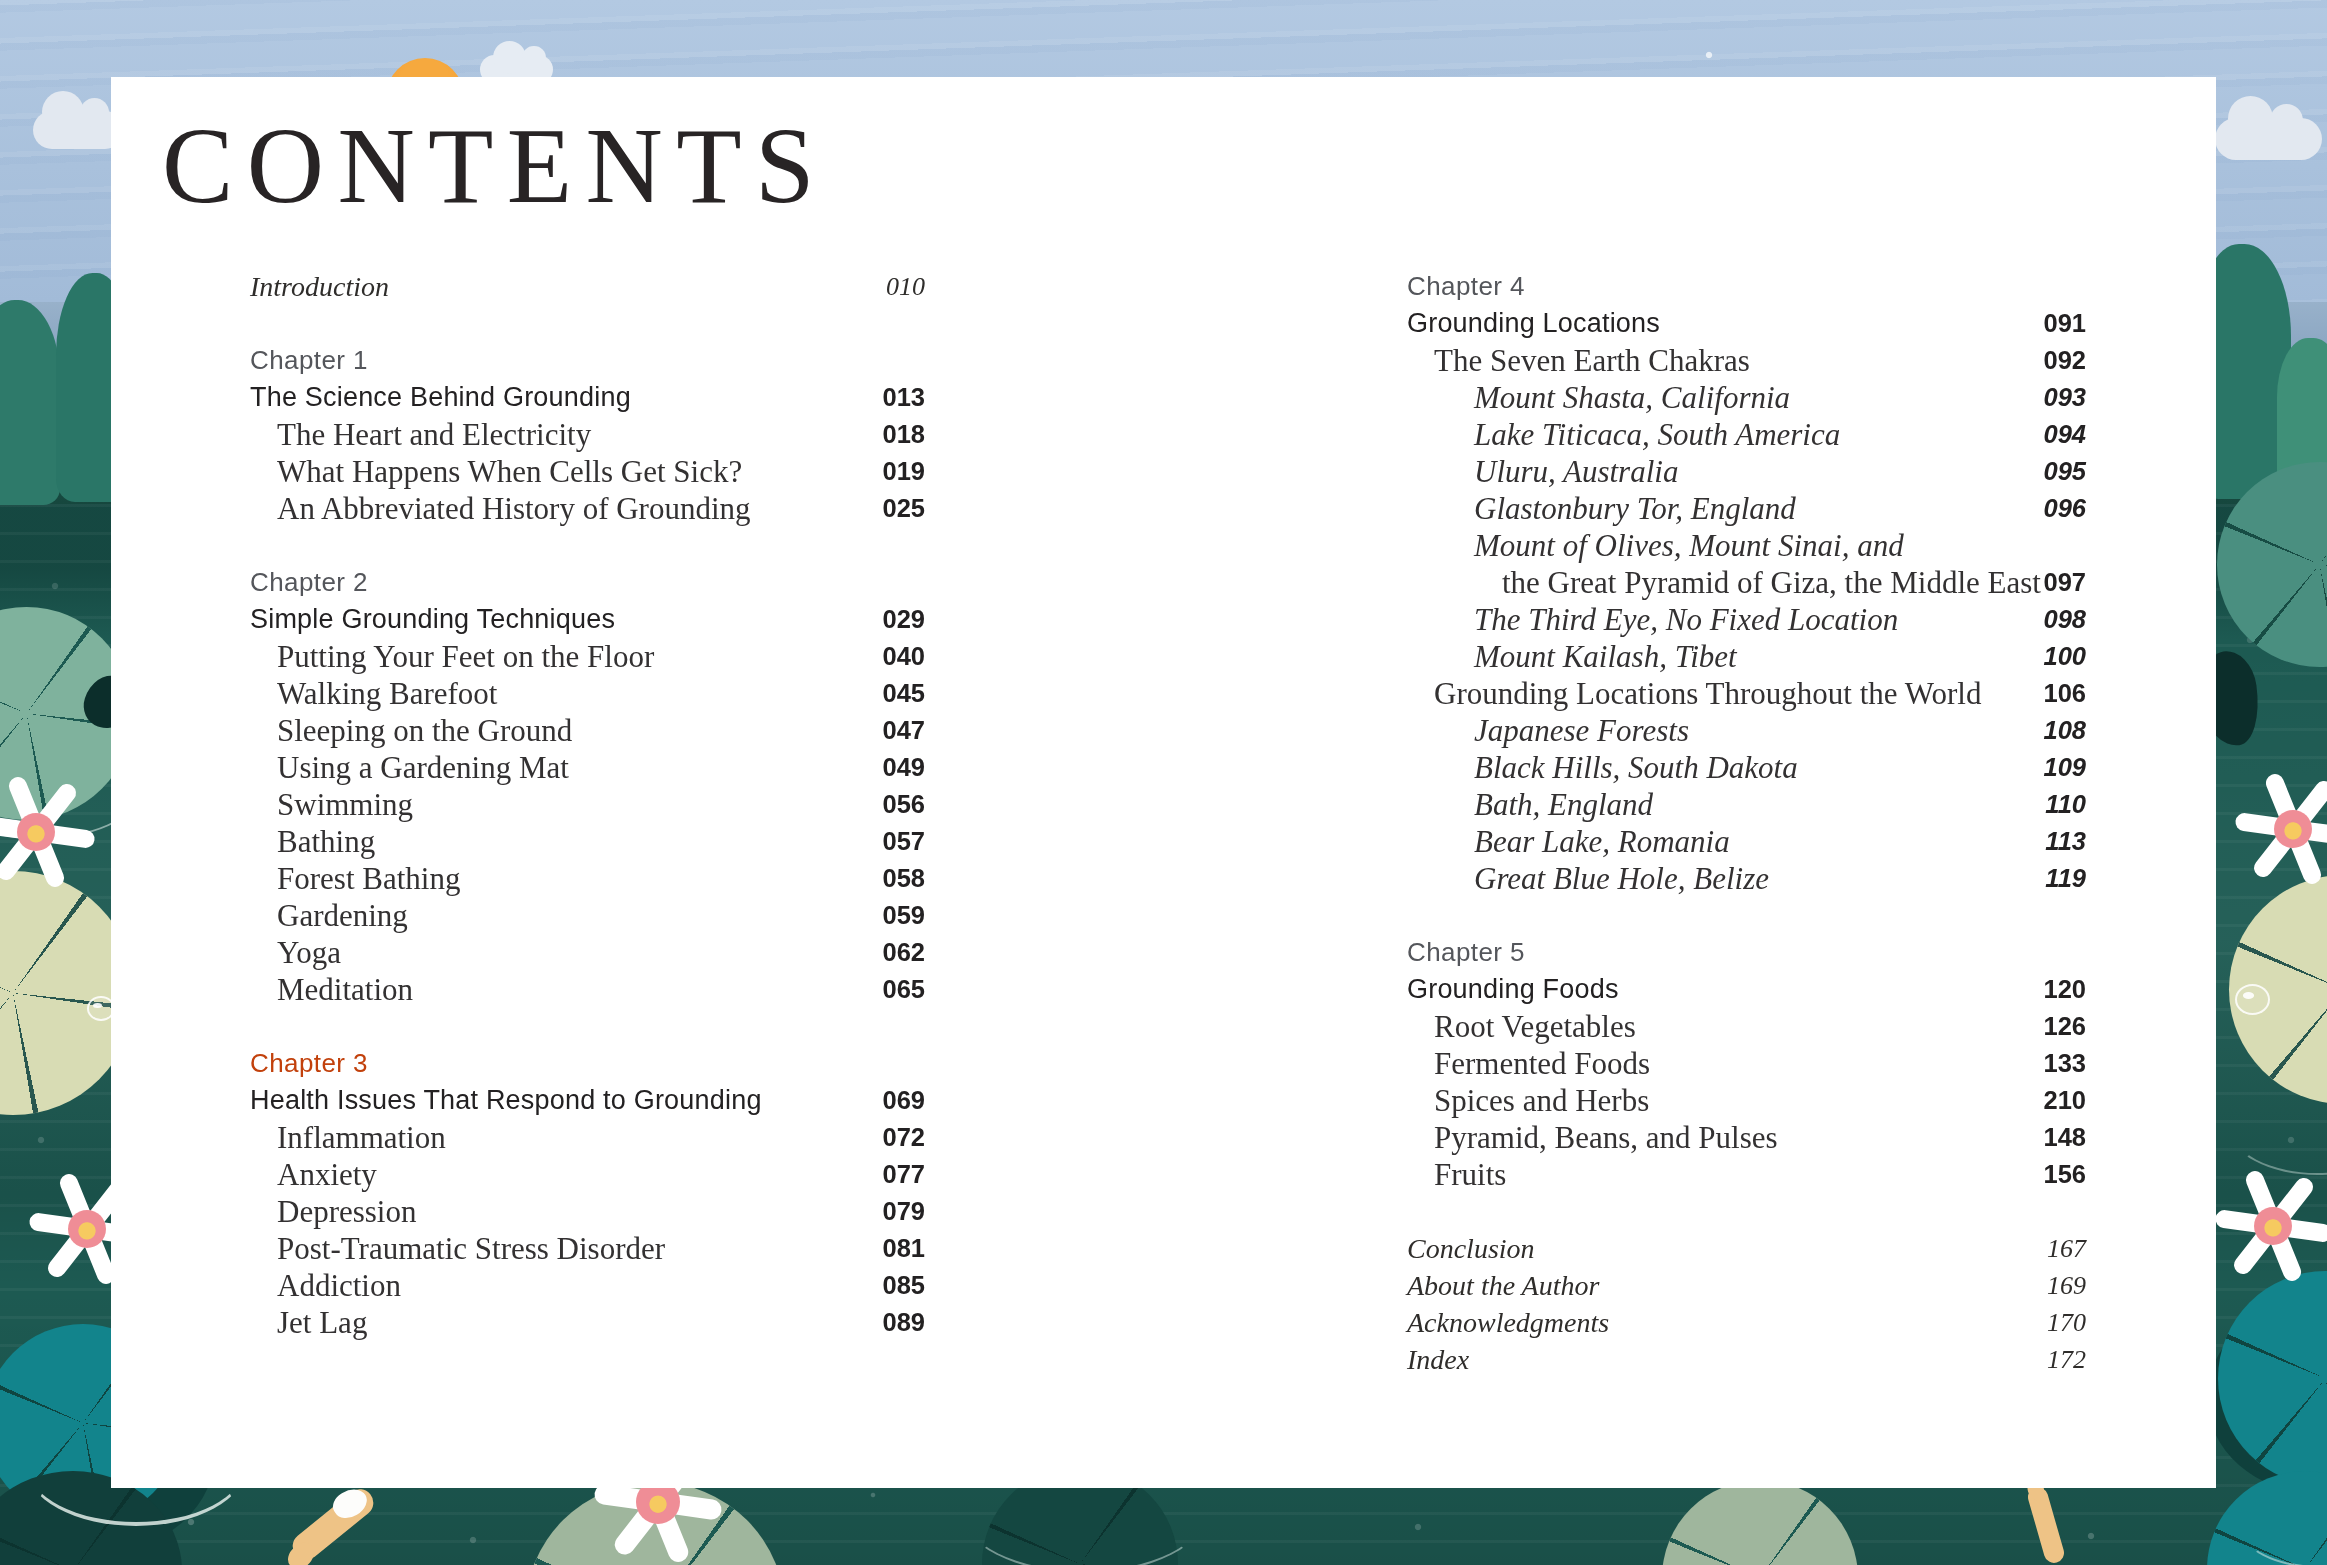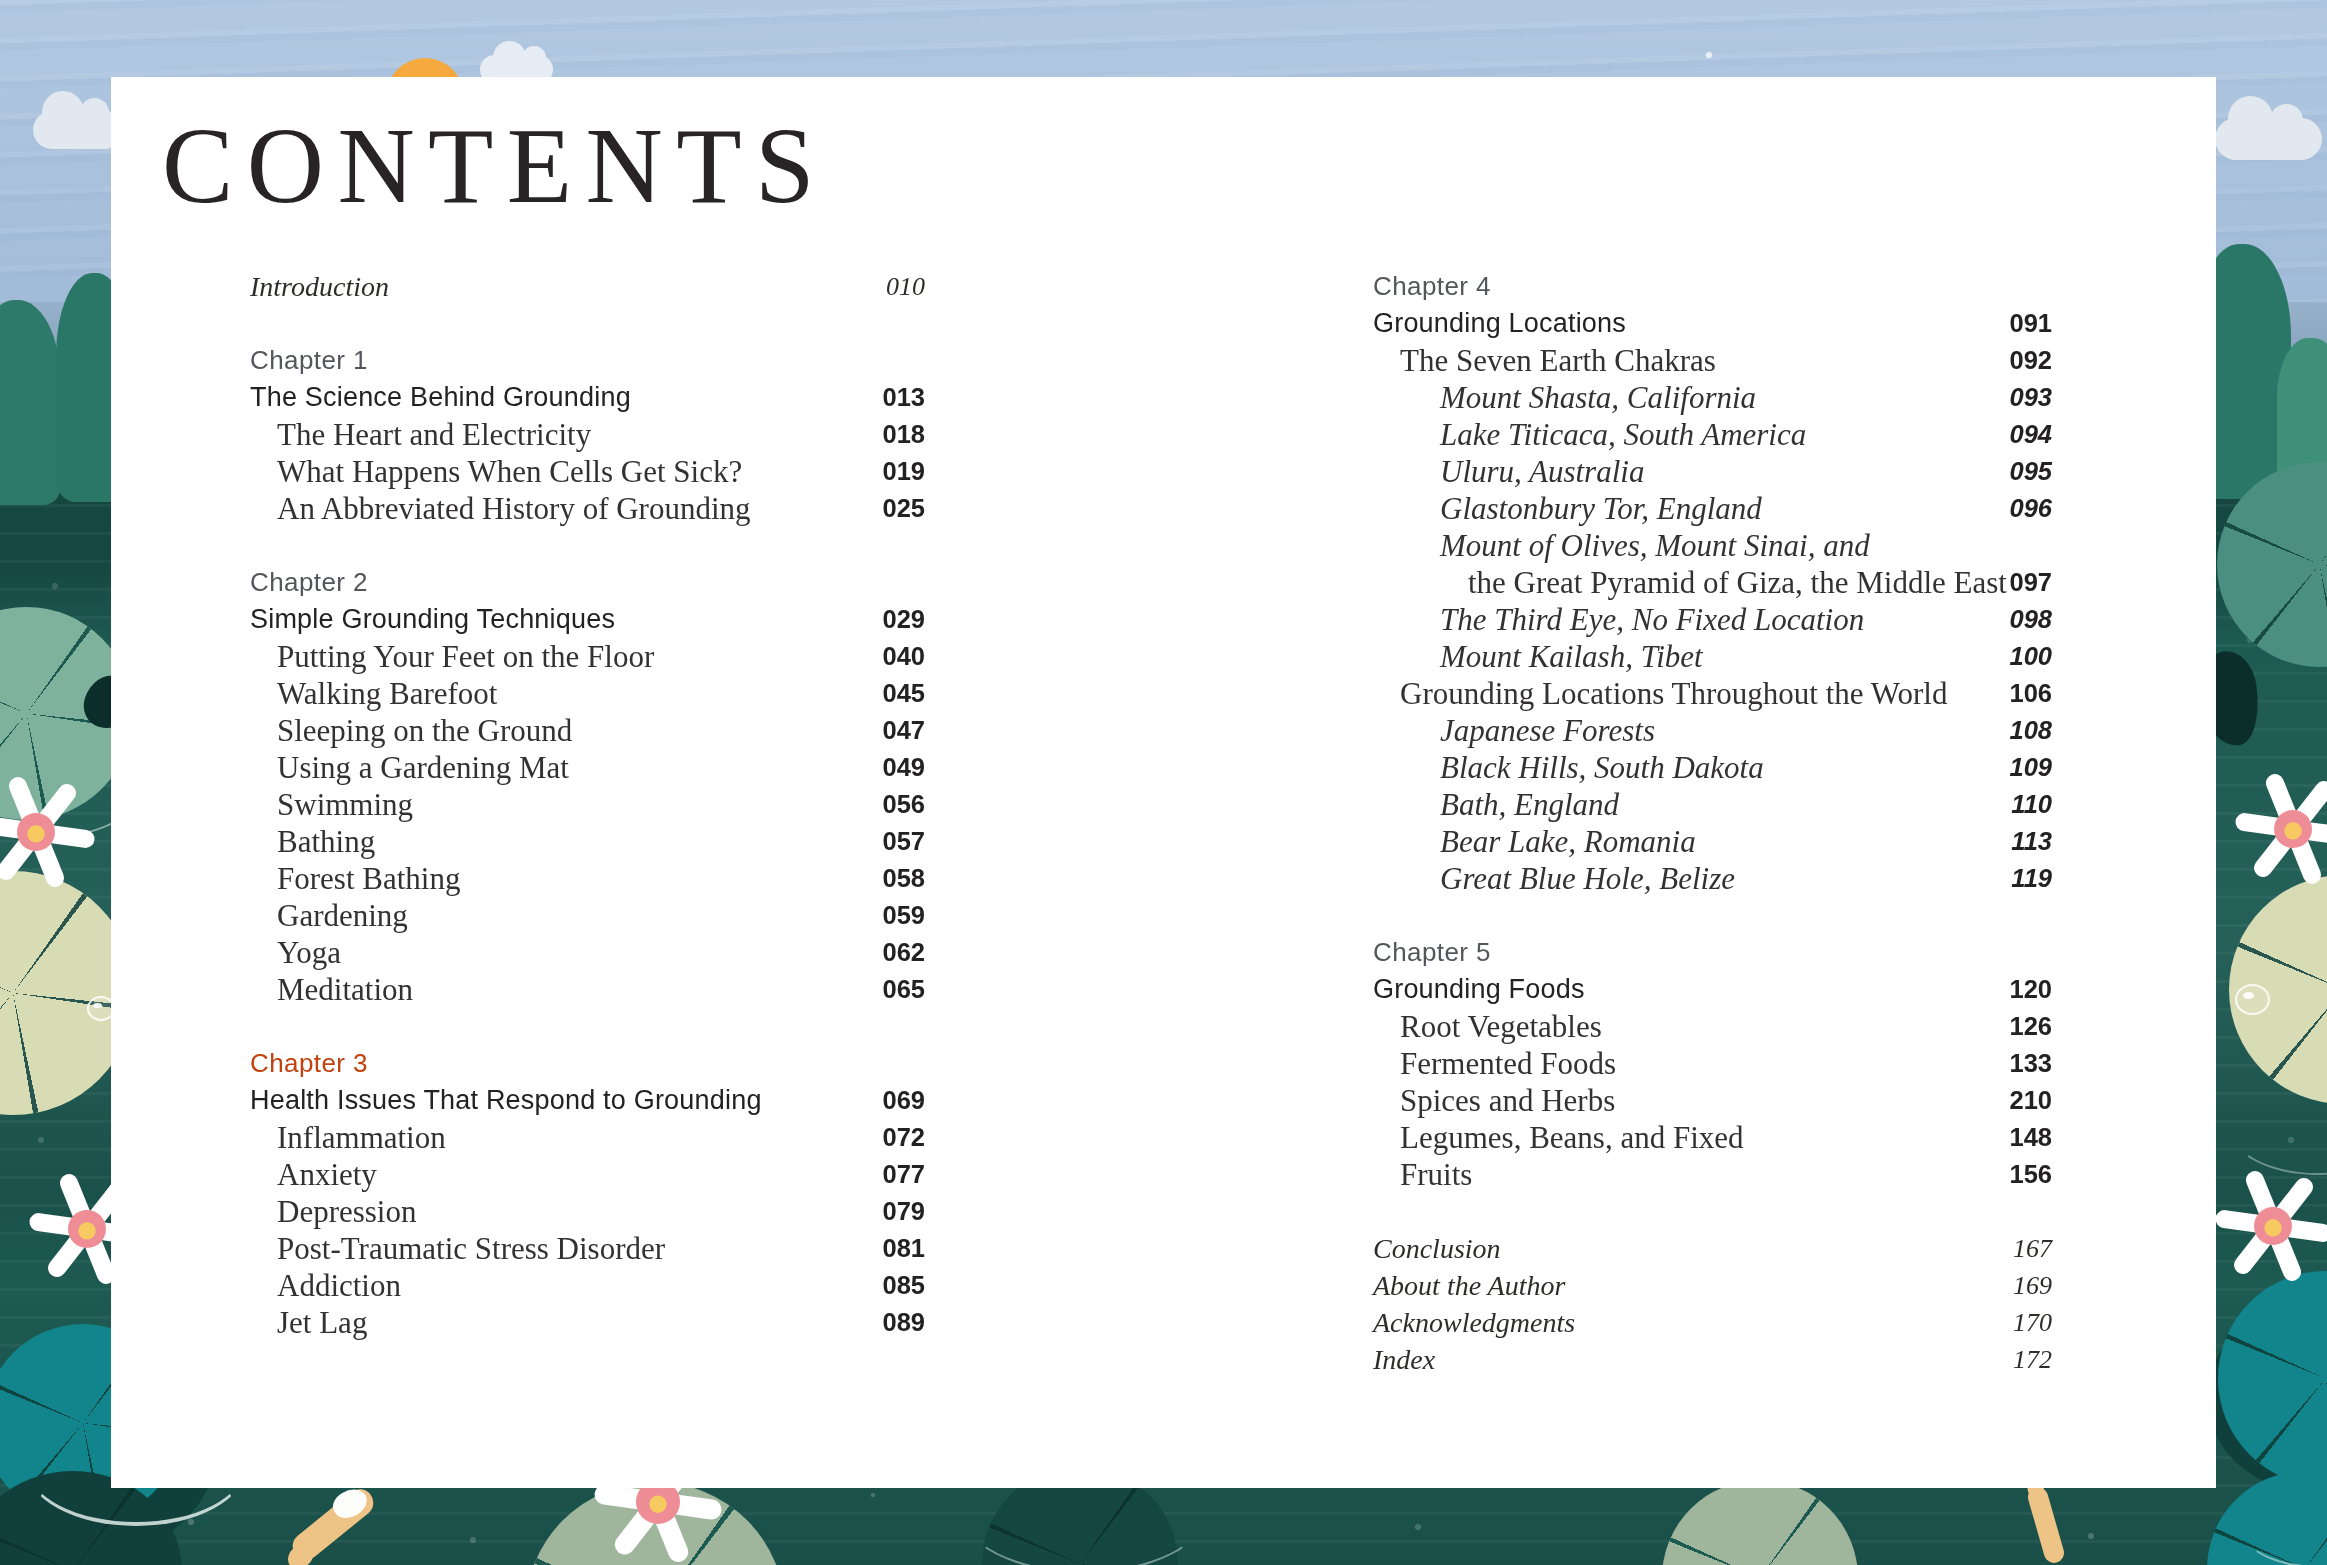--- a/index.html
+++ b/index.html
@@ -93,21 +93,21 @@
   .arm{position:absolute;left:2007px;top:1515px;width:78px;height:20px;background:#eec386;border-radius:11px;transform:rotate(74deg);}
   .arm::before{content:"";position:absolute;left:-9px;top:1.8px;width:22px;height:16.4px;background:#eec386;border-radius:50%;}
 
   
   .card{position:absolute;left:111px;top:77px;width:2105px;height:1411px;background:#ffffff;z-index:10;}
   .page-title{position:absolute;left:51px;top:36px;margin:0;font-family:"Liberation Serif",serif;font-weight:400;
       font-size:107px;line-height:1;letter-spacing:.125em;color:#282425;}
 
   .col{position:absolute;top:191px;}
   .colL{left:139px;width:675px;}
-  .colR{left:1262px;width:679px;}
+  .colR{left:1296px;width:679px;}
 
   .row{height:37px;line-height:37px;display:flex;align-items:center;}
   .row .lbl{white-space:pre;}
   .row .pg{margin-left:auto;text-align:right;white-space:pre;}
 
   .frontmatter .lbl,.backmatter .lbl{font-family:"Liberation Serif",serif;font-style:italic;font-size:28px;color:#2f2d2b;}
   .frontmatter .pg,.backmatter .pg{font-family:"Liberation Serif",serif;font-style:italic;font-size:26px;color:#2f2d2b;}
 
   .chapter .lbl{font-family:"Liberation Sans",sans-serif;font-size:26px;letter-spacing:0.4px;color:#54565b;}
   .chapter.muted .lbl{color:#c2410c;}
@@ -414,21 +414,21 @@
         </div>
         <div class="row item ind1">
           <span class="lbl">Fermented Foods</span>
           <span class="pg">133</span>
         </div>
         <div class="row item ind1">
           <span class="lbl">Spices and Herbs</span>
           <span class="pg">210</span>
         </div>
         <div class="row item ind1">
-          <span class="lbl">Legumes, Beans, and Fixed</span>
+          <span class="lbl">Pyramid, Beans, and Pulses</span>
           <span class="pg">148</span>
         </div>
         <div class="row item ind1">
           <span class="lbl">Fruits</span>
           <span class="pg">156</span>
         </div>
         <div class="row spacer"></div>
         <div class="row backmatter">
           <span class="lbl">Conclusion</span>
           <span class="pg">167</span>

